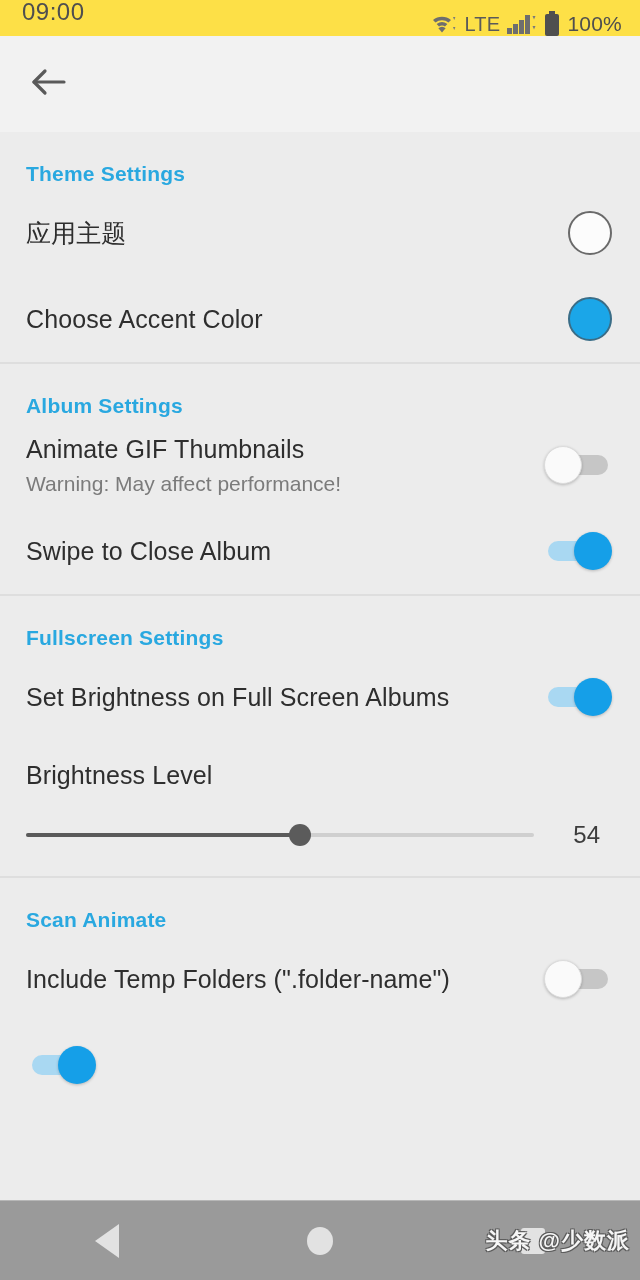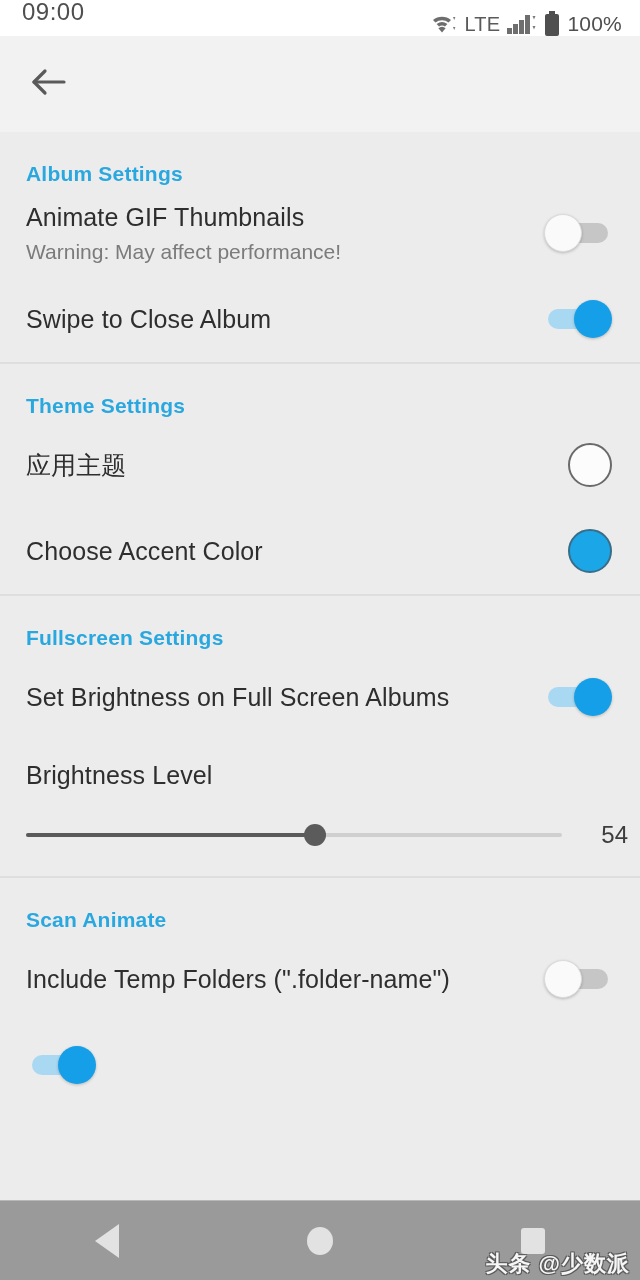--- a/index.html
+++ b/index.html
@@ -22,21 +22,21 @@
     height: 1280px;
     background: #ececec;
     display: flex;
     flex-direction: column;
   }
 
   
   .status-bar {
     height: 36px;
     flex: 0 0 36px;
-    background: #ffffff;
+    background: #fde047;
     display: flex;
     align-items: center;
     padding: 0 18px 12px 22px;
     color: #4a4a4a;
   }
   .status-time {
     font-size: 24px;
     letter-spacing: 0.5px;
     color: #4f4f4f;
   }
@@ -169,21 +169,21 @@
   }
   .toggle.off .track { background: #c6c6c6; }
   .toggle.off .thumb { left: 0; background: #fafafa; border: 1px solid #dcdcdc; }
   .toggle.on  .track { background: #a9d8f2; }
   .toggle.on  .thumb { left: 30px; background: #159fe8; }
 
   
   .slider-row {
     display: flex;
     align-items: center;
-    padding: 10px 12px 26px 26px;
+    padding: 10px 40px 26px 26px;
   }
   .slider {
     position: relative;
     flex: 1 1 auto;
     height: 30px;
     margin-right: 22px;
     cursor: pointer;
   }
   .slider .rail {
     position: absolute;
@@ -249,21 +249,21 @@
     background: #e2e2e2;
   }
   .nav-recents {
     width: 24px; height: 26px;
     background: #e2e2e2;
     border-radius: 3px;
   }
   .watermark {
     position: absolute;
     right: 10px;
-    bottom: 1px;
+    bottom: 24px;
     font-size: 22px;
     font-weight: bold;
     color: #f6f6f6;
     text-shadow: 1px 1px 0 #5b5b5b, -1px 1px 0 #5b5b5b, 1px -1px 0 #5b5b5b, -1px -1px 0 #5b5b5b;
     letter-spacing: 1px;
     pointer-events: none;
   }
 </style>
 </head>
 <body>
@@ -311,20 +311,42 @@
           <path d="M3 15 L33 15" stroke="#5a5a5a" stroke-width="3.2" fill="none" stroke-linecap="round"></path>
           <path d="M14 4 L3 15 L14 26" stroke="#5a5a5a" stroke-width="3.2" fill="none" stroke-linecap="round" stroke-linejoin="round"></path>
         </svg>
       </span>
     </div>
   </div>
 
   <div class="content">
 
     <div class="section">
+      <div class="section-header">Theme Settings</div>
+
+      <div class="row">
+        <div class="row-texts">
+          <div class="row-title">应用主题</div>
+        </div>
+        <div class="row-control">
+          <div class="swatch empty"></div>
+        </div>
+      </div>
+
+      <div class="row">
+        <div class="row-texts">
+          <div class="row-title">Choose Accent Color</div>
+        </div>
+        <div class="row-control">
+          <div class="swatch filled"></div>
+        </div>
+      </div>
+    </div>
+
+    <div class="section">
       <div class="section-header">Album Settings</div>
 
       <div class="row">
         <div class="row-texts">
           <div class="row-title">Animate GIF Thumbnails</div>
           <div class="row-sub">Warning: May affect performance!</div>
         </div>
         <div class="row-control">
           <div class="toggle off">
             <span class="track"></span>
@@ -335,42 +357,20 @@
 
       <div class="row">
         <div class="row-texts">
           <div class="row-title">Swipe to Close Album</div>
         </div>
         <div class="row-control">
           <div class="toggle on">
             <span class="track"></span>
             <span class="thumb"></span>
           </div>
-        </div>
-      </div>
-    </div>
-
-    <div class="section">
-      <div class="section-header">Theme Settings</div>
-
-      <div class="row">
-        <div class="row-texts">
-          <div class="row-title">应用主题</div>
-        </div>
-        <div class="row-control">
-          <div class="swatch empty"></div>
-        </div>
-      </div>
-
-      <div class="row">
-        <div class="row-texts">
-          <div class="row-title">Choose Accent Color</div>
-        </div>
-        <div class="row-control">
-          <div class="swatch filled"></div>
         </div>
       </div>
     </div>
 
     <div class="section">
       <div class="section-header">Fullscreen Settings</div>
 
       <div class="row">
         <div class="row-texts">
           <div class="row-title">Set Brightness on Full Screen Albums</div>

